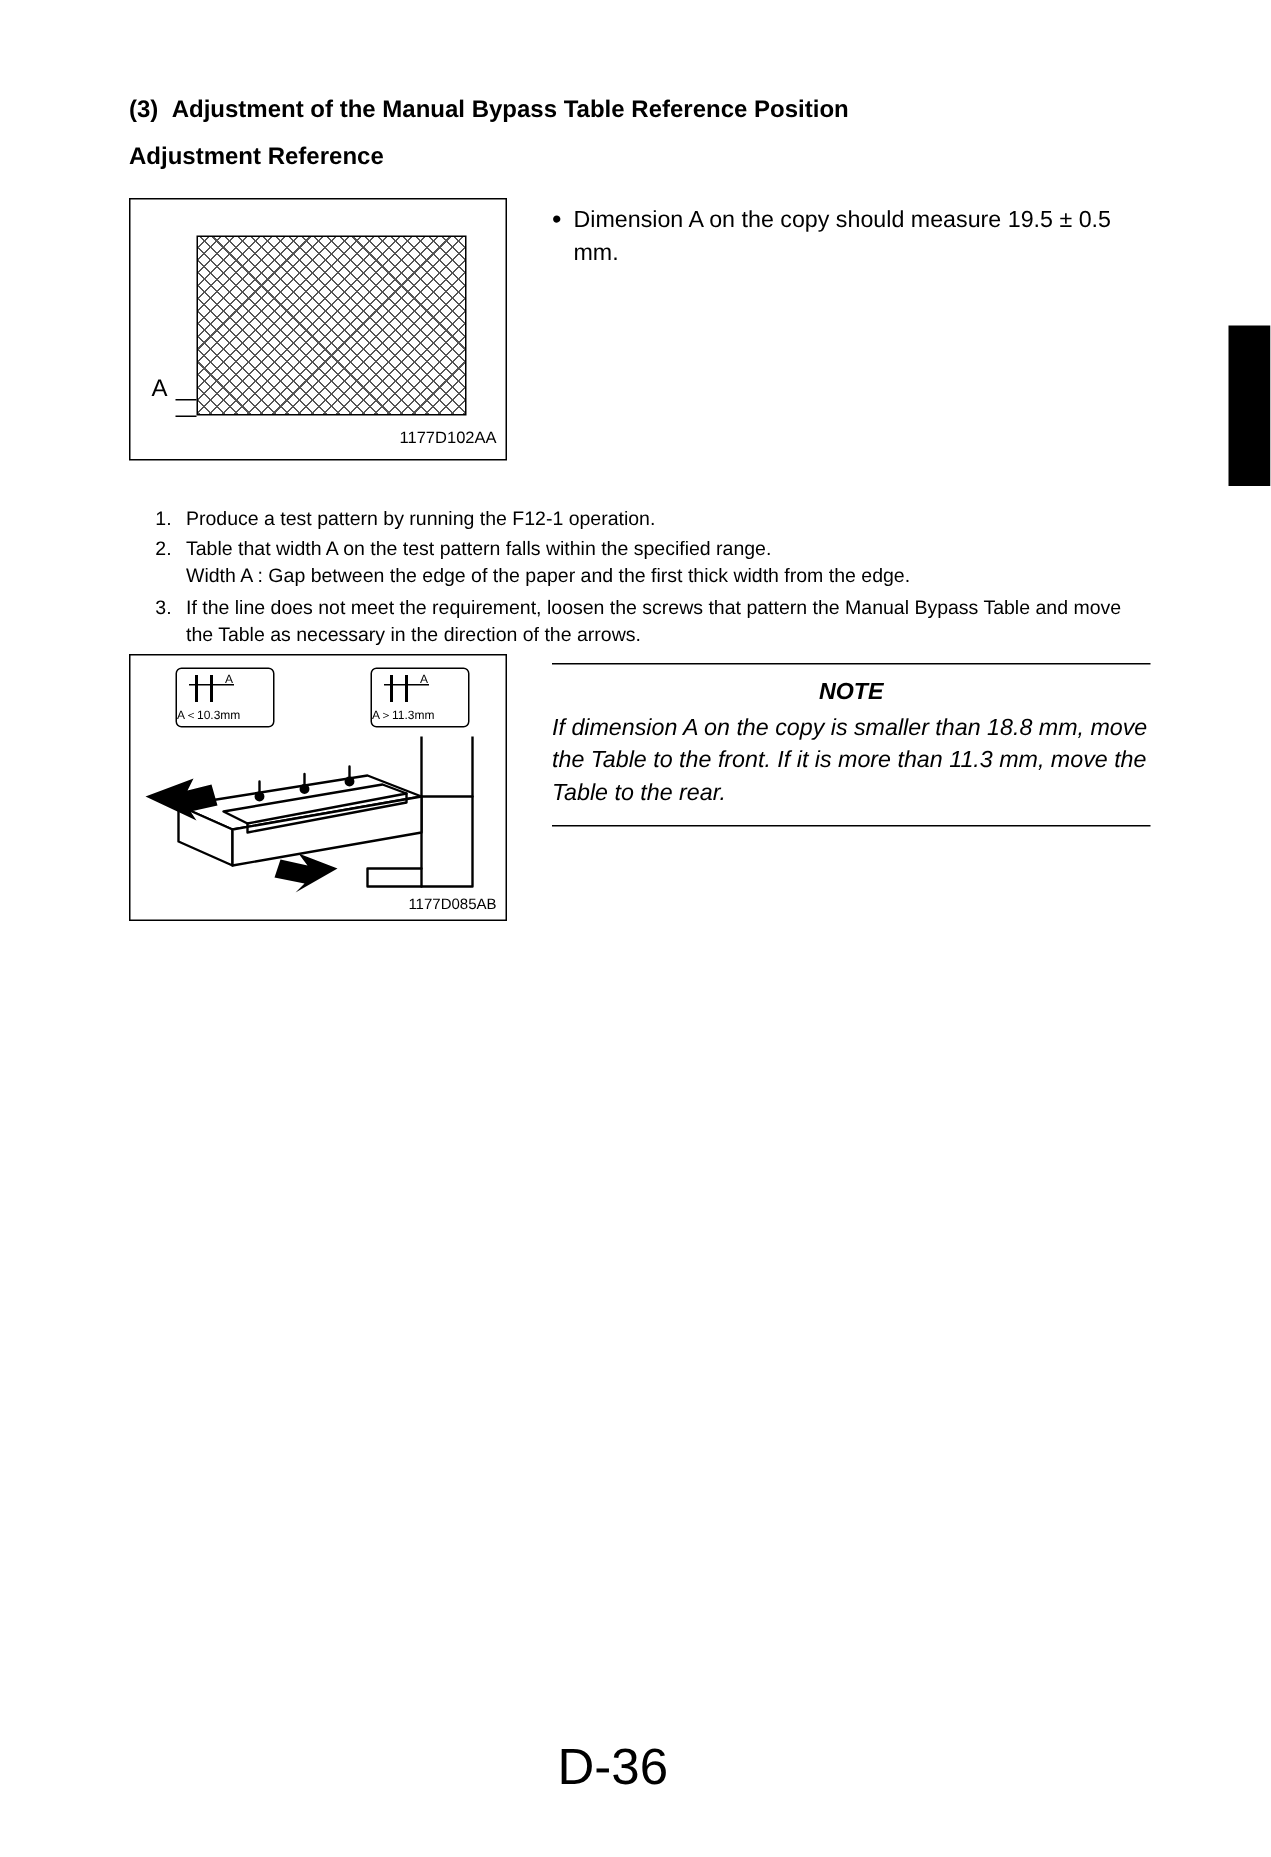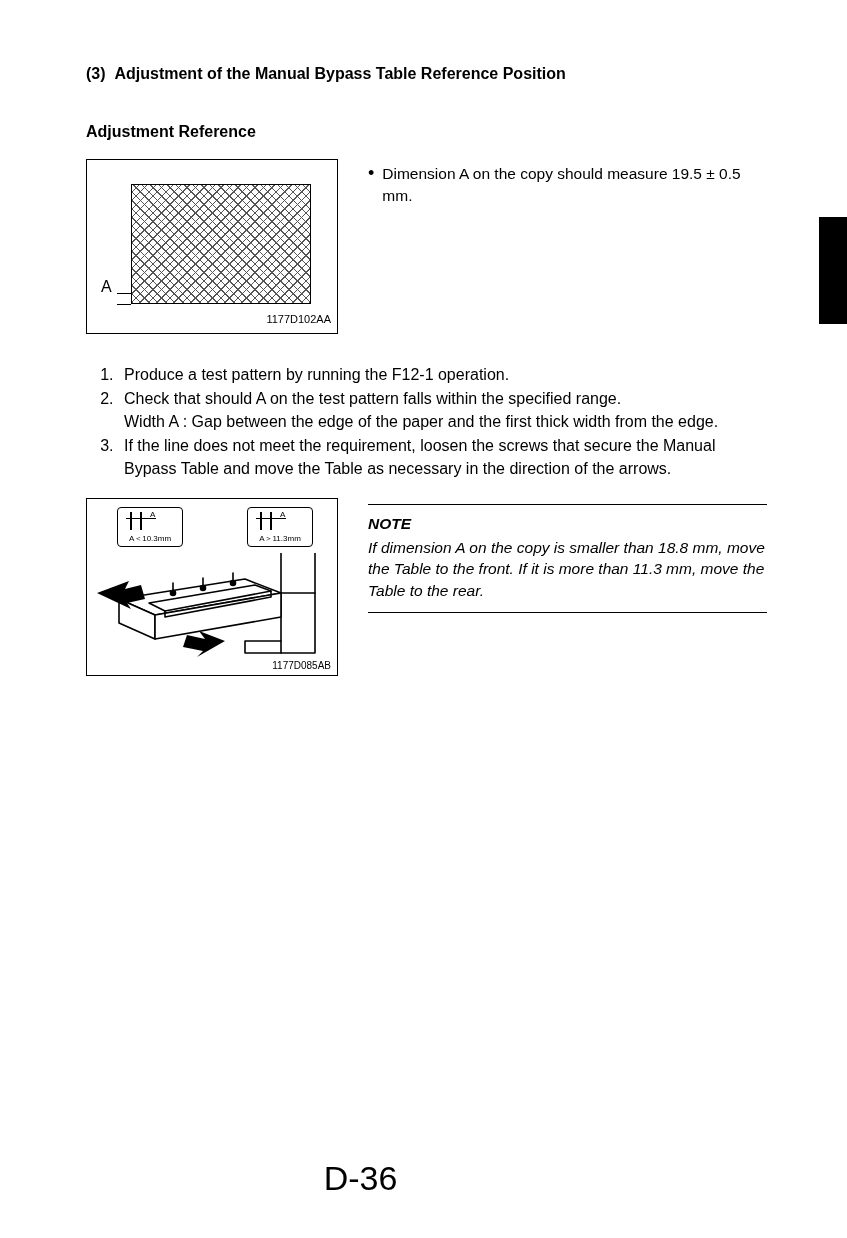--- a/index.html
+++ b/index.html
@@ -13,21 +13,21 @@
     position: relative;
   }
   .page {
     padding: 65px 80px 0 86px;
     width: 847px;
     box-sizing: border-box;
   }
   .section-title {
     font-weight: bold;
     font-size: 16px;
-    margin-bottom: 40px;
+    margin-bottom: 13px;
   }
   .sub-title {
     font-weight: bold;
     font-size: 16px;
     margin-bottom: 18px;
   }
   .row1 {
     display: flex;
     gap: 30px;
     margin-bottom: 30px;
@@ -77,22 +77,22 @@
   .bullet-block {
     font-size: 15.5px;
     line-height: 1.45;
     padding-top: 4px;
   }
   .bullet-line { display: flex; gap: 8px; }
   .bullet-dot { font-size: 18px; line-height: 1.2; }
   ol.steps {
     list-style: decimal;
     padding-left: 32px;
-    margin: 0 0 18px 0;
-    font-size: 16px;
+    margin: 0 0 4px 0;
+    font-size: 13px;
     line-height: 1.4;
   }
   ol.steps li { padding-left: 6px; margin-bottom: 2px; }
   .row2 {
     display: flex;
     gap: 30px;
     align-items: flex-start;
   }
   .fig-box2 {
     border: 1px solid #000;
@@ -120,21 +120,21 @@
   }
   .mini-bar { position: absolute; background: #000; }
   .mini-v1 { width:1.5px; height:18px; left:6px; top:0; }
   .mini-v2 { width:1.5px; height:18px; left:16px; top:0; }
   .mini-h  { width:30px; height:1.5px; left:2px; top:6px; }
   .mini-a  { position:absolute; font-size:8px; left:26px; top:-2px; }
   .mini-txt {
     position: absolute;
     bottom: 2px;
     left: 0; right: 0;
-    text-align: center;
+    text-align: left;
     font-size: 8px;
   }
   .tray-svg {
     position: absolute;
     top: 54px;
     left: 8px;
     width: 236px;
     height: 110px;
   }
   .fig-code2 {
@@ -151,20 +151,21 @@
   }
   .rule {
     border: 0;
     border-top: 1.5px solid #000;
     margin: 0;
   }
   .note-title {
     font-weight: bold;
     font-style: italic;
     margin: 8px 0 2px 0;
+    text-align: center;
   }
   .note-text {
     font-style: italic;
     margin: 0 0 10px 0;
   }
   .side-tab {
     position: absolute;
     top: 217px;
     right: 0;
     width: 28px;
@@ -172,20 +173,21 @@
     background: #000;
   }
   .page-number {
     position: absolute;
     bottom: 40px;
     left: 0;
     width: 721px;
     text-align: center;
     font-size: 34px;
     font-family: Arial, sans-serif;
+    padding-left: 48px;
   }
 </style>
 </head>
 <body>
 
 <div class="page">
   <div class="section-title">
     <span>(3)</span>&nbsp;&nbsp;<span>Adjustment of the Manual Bypass Table Reference Position</span>
   </div>
 
@@ -203,24 +205,24 @@
       <div class="bullet-line">
         <span class="bullet-dot">•</span>
         <span>Dimension A on the copy should measure 19.5 ± 0.5 mm.</span>
       </div>
     </div>
   </div>
 
   <ol class="steps">
     <li><span>Produce a test pattern by running the F12-1 operation.</span></li>
     <li>
-      <span>Check that should A on the test pattern falls within the specified range.</span><br>
+      <span>Table that width A on the test pattern falls within the specified range.</span><br>
       <span>Width A : Gap between the edge of the paper and the first thick width from the edge.</span>
     </li>
-    <li><span>If the line does not meet the requirement, loosen the screws that secure the Manual Bypass Table and move the Table as necessary in the direction of the arrows.</span></li>
+    <li><span>If the line does not meet the requirement, loosen the screws that pattern the Manual Bypass Table and move the Table as necessary in the direction of the arrows.</span></li>
   </ol>
 
   <div class="row2">
     <div class="fig-box2">
       <div class="mini left">
         <div class="mini-inner">
           <div class="mini-bar mini-v1"></div>
           <div class="mini-bar mini-v2"></div>
           <div class="mini-bar mini-h"></div>
           <div class="mini-a">A</div>

